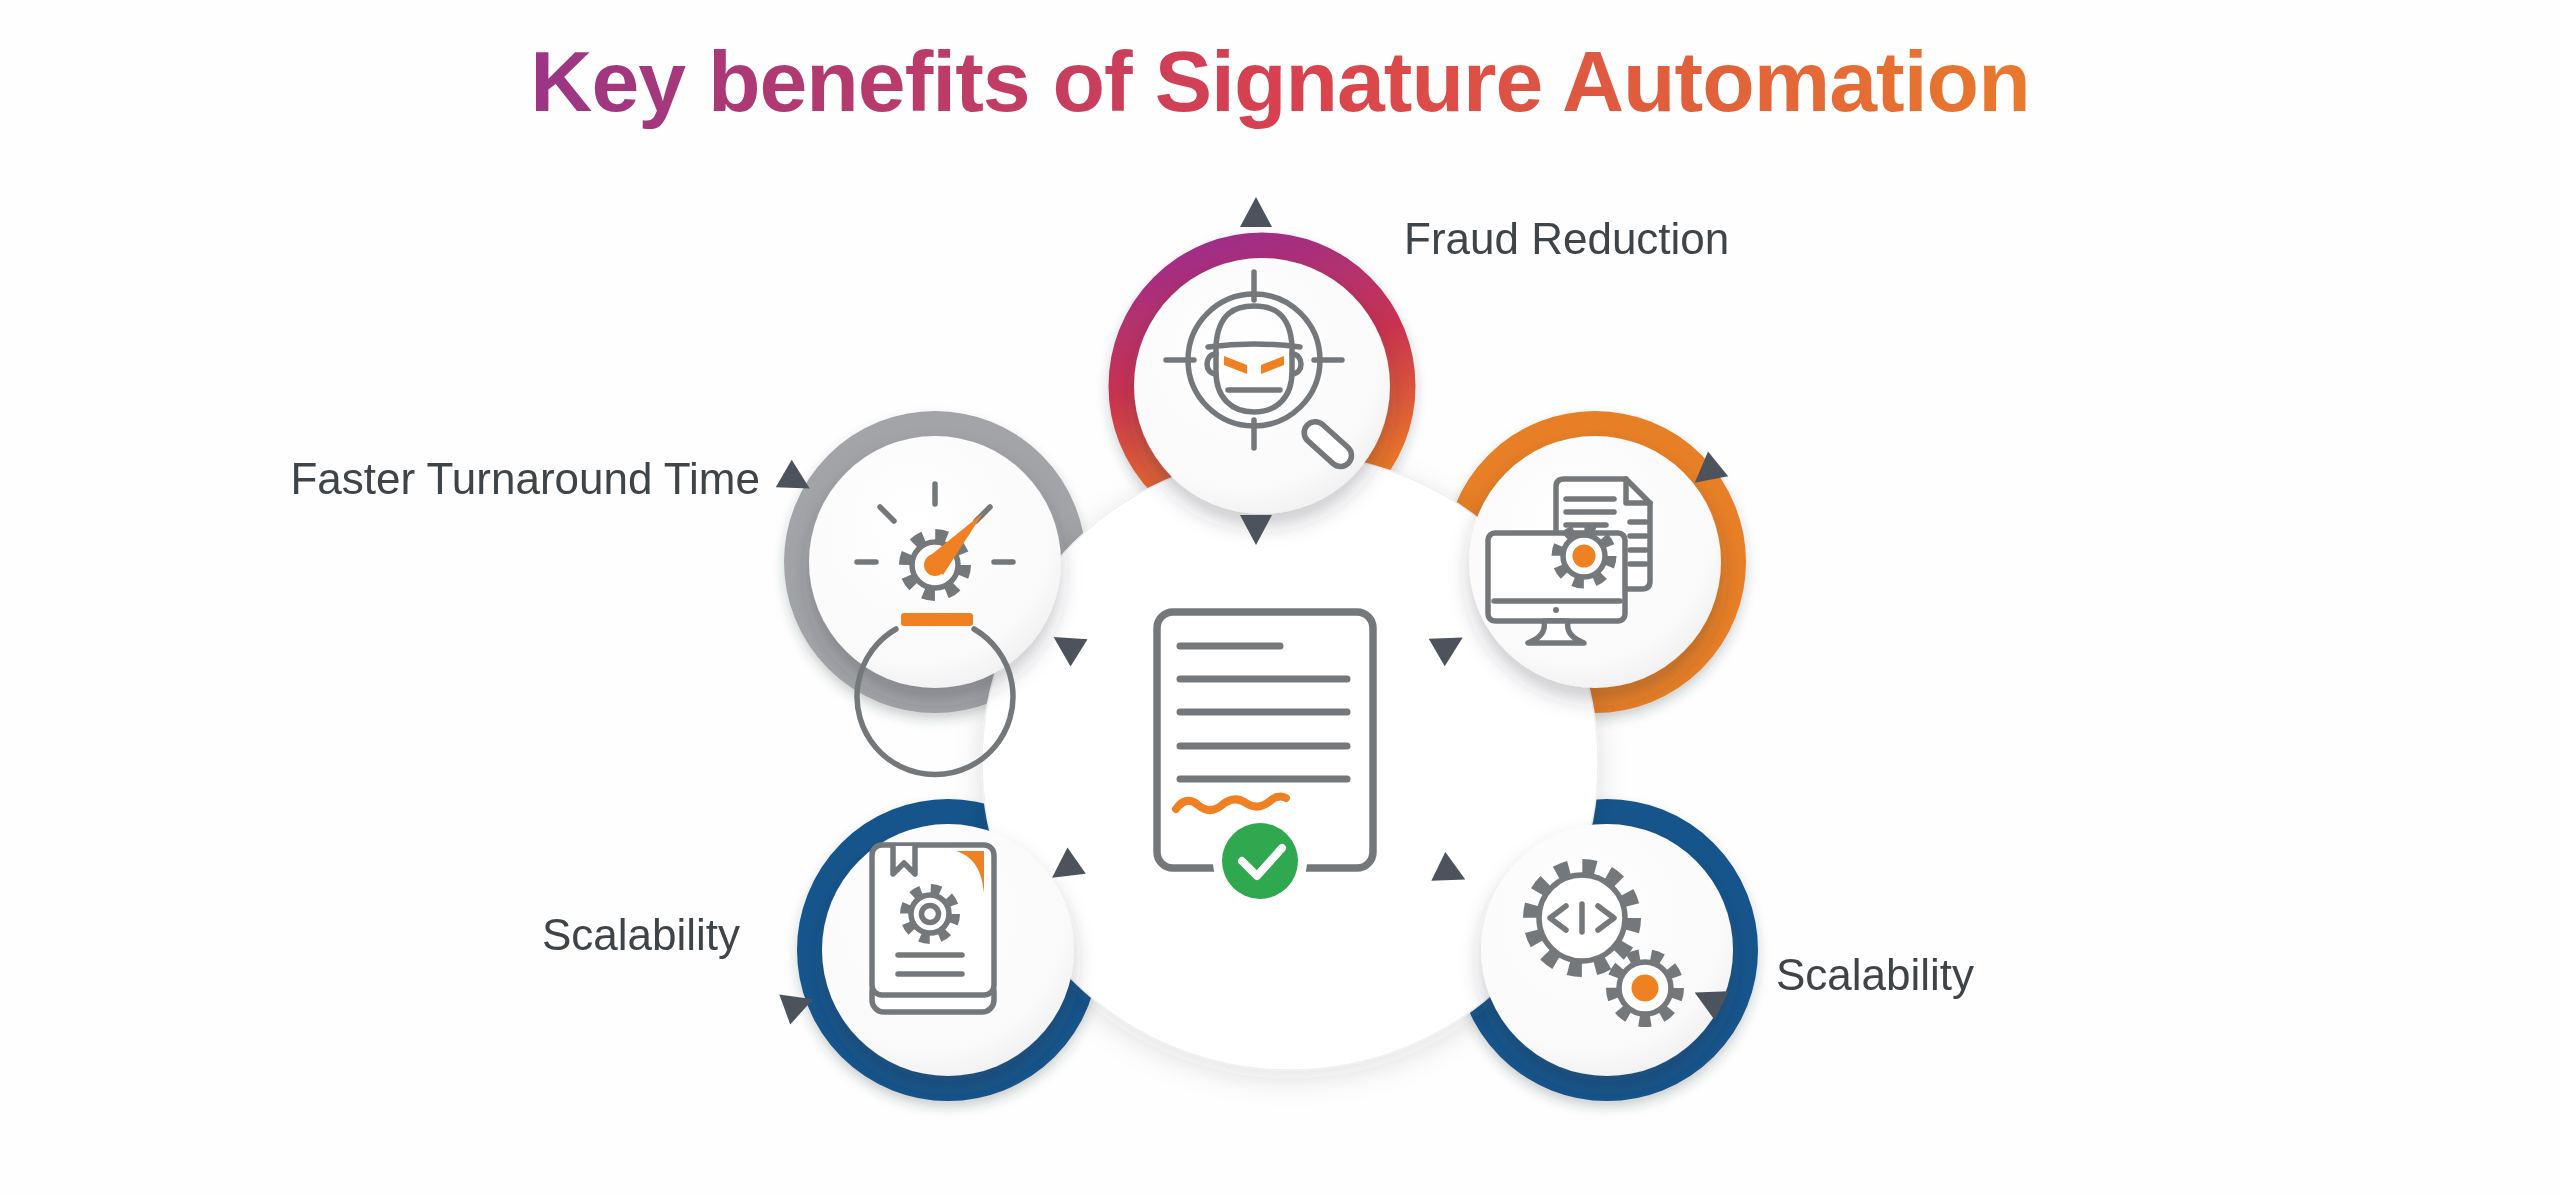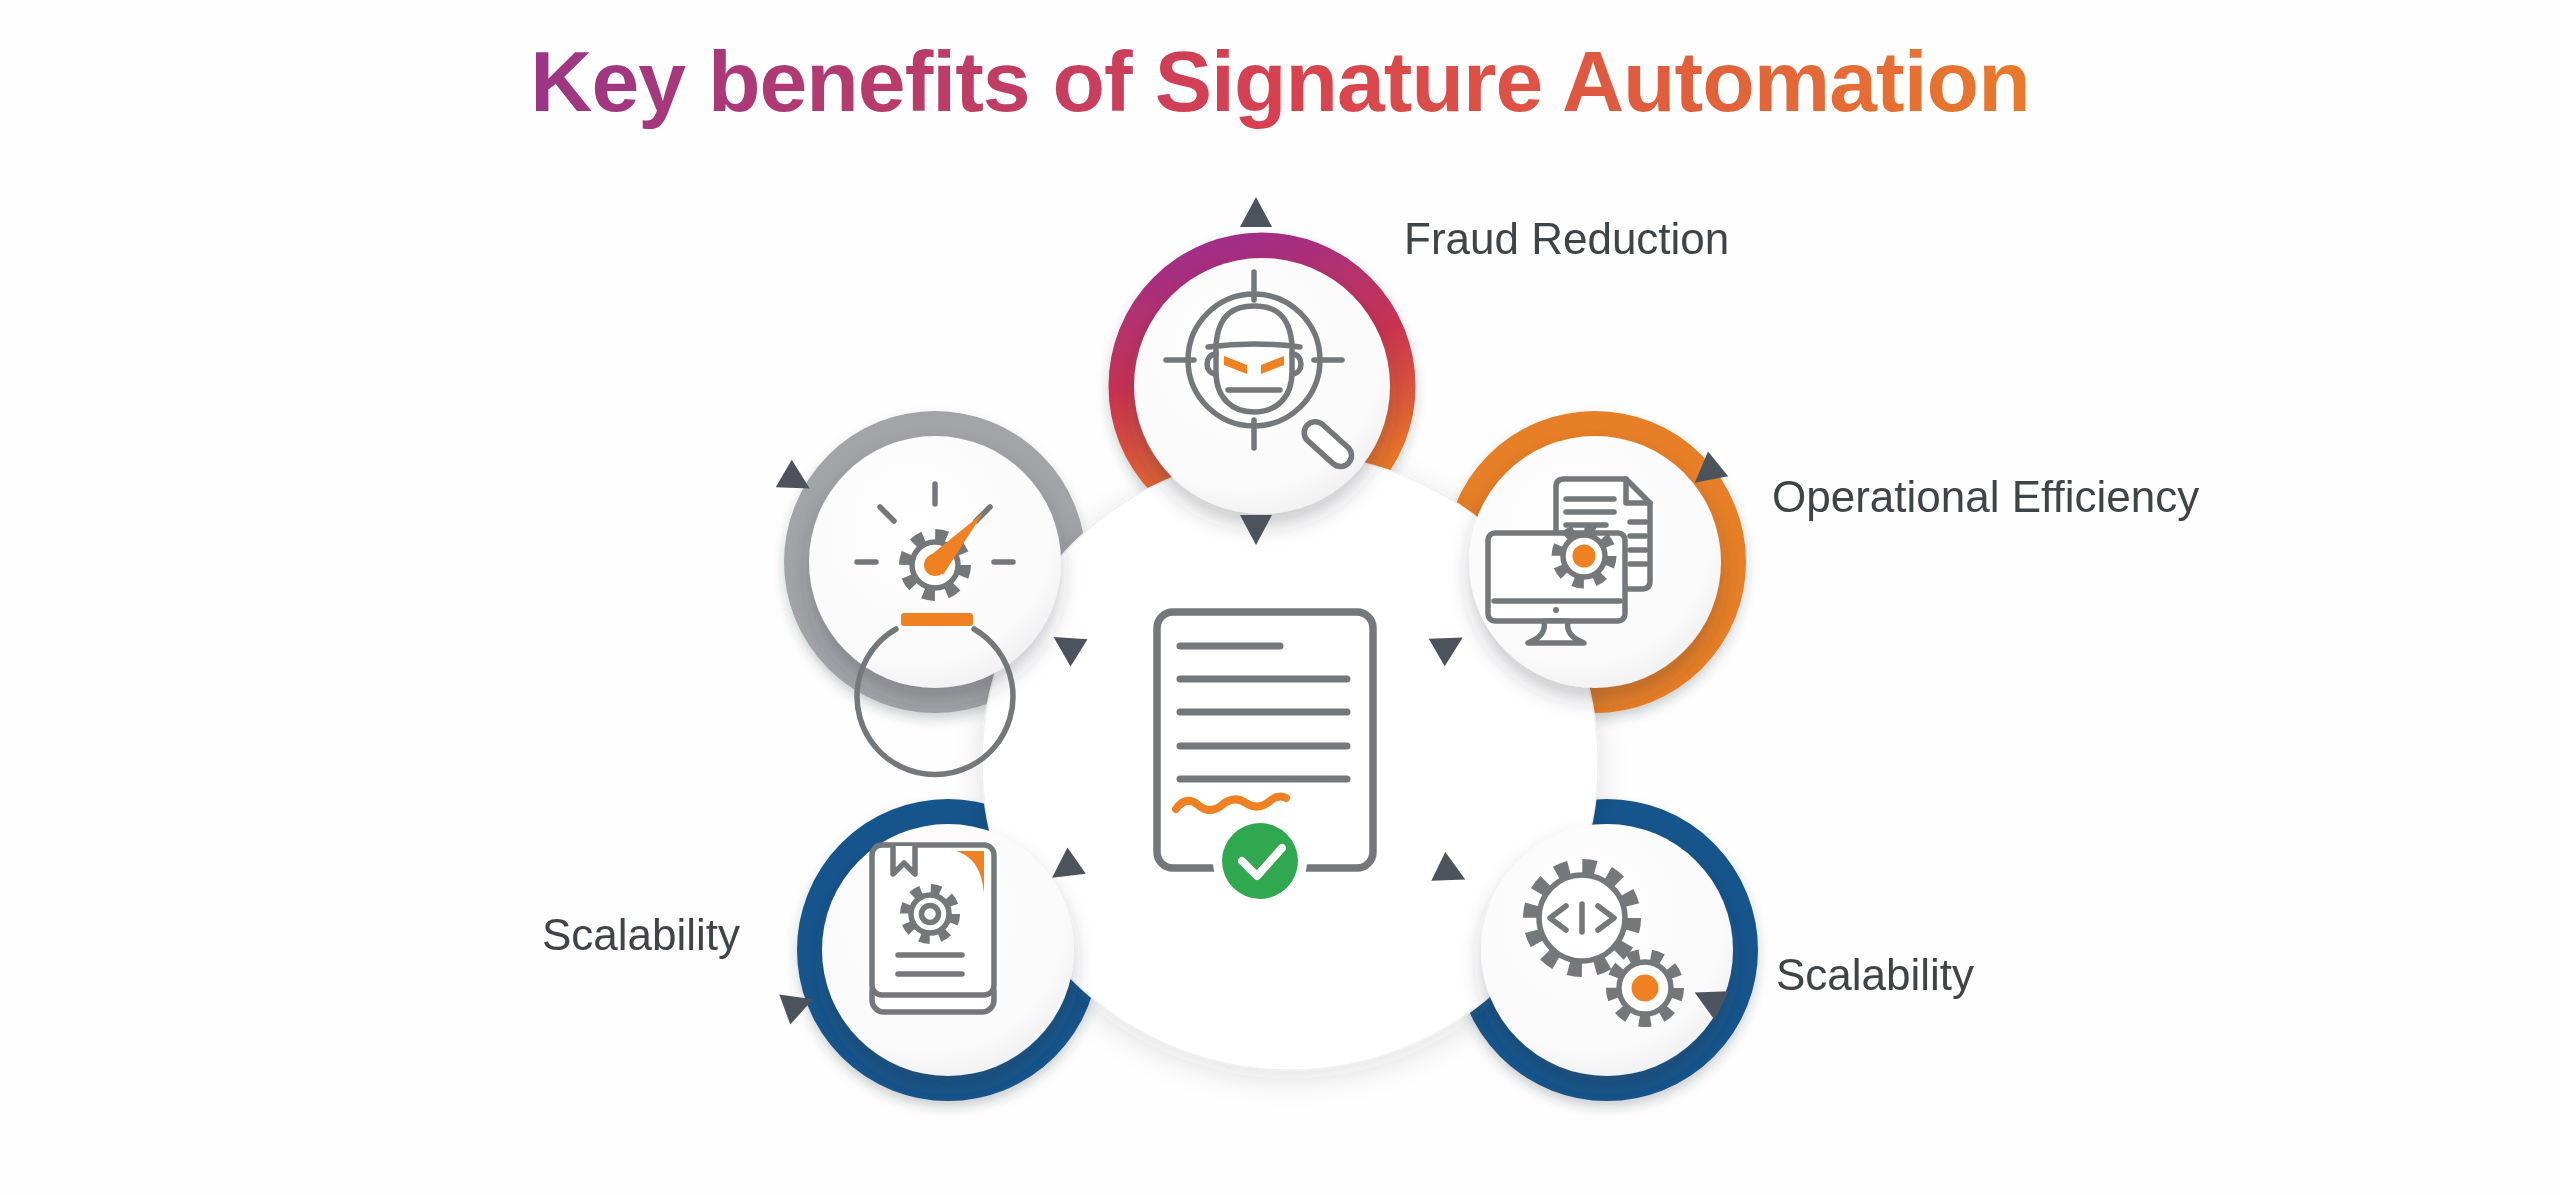--- a/index.html
+++ b/index.html
@@ -159,19 +159,19 @@
       <path class="arrow" d="M0,-17 L16,13 L-16,13 Z" transform="translate(1448,646) rotate(60)"></path>
       <path class="arrow" d="M0,-17 L16,13 L-16,13 Z" transform="translate(1708,472) rotate(231)"></path>
       <path class="arrow" d="M0,-17 L16,13 L-16,13 Z" transform="translate(797,1005) rotate(70)"></path>
       <path class="arrow" d="M0,-17 L16,13 L-16,13 Z" transform="translate(1066,868) rotate(235)"></path>
       <path class="arrow" d="M0,-17 L16,13 L-16,13 Z" transform="translate(1450,872) rotate(116)"></path>
       <path class="arrow" d="M0,-17 L16,13 L-16,13 Z" transform="translate(1710,1000) rotate(-64)"></path>
     </g>
   </svg>
 
   <div class="label" style="left:1404px;top:212px">Fraud Reduction</div>
-  <div class="label" style="left:1772px;top:470px">Operational Efficiency</div>
   <div class="label" style="left:1776px;top:948px">Scalability</div>
+  <div class="label r" style="left:100px;top:452px;width:660px">Faster Turnaround Time</div>
   <div class="label r" style="left:280px;top:908px;width:460px">
     <div>Scalability</div>
   </div>
 
 </div>
 
 </body></html>

